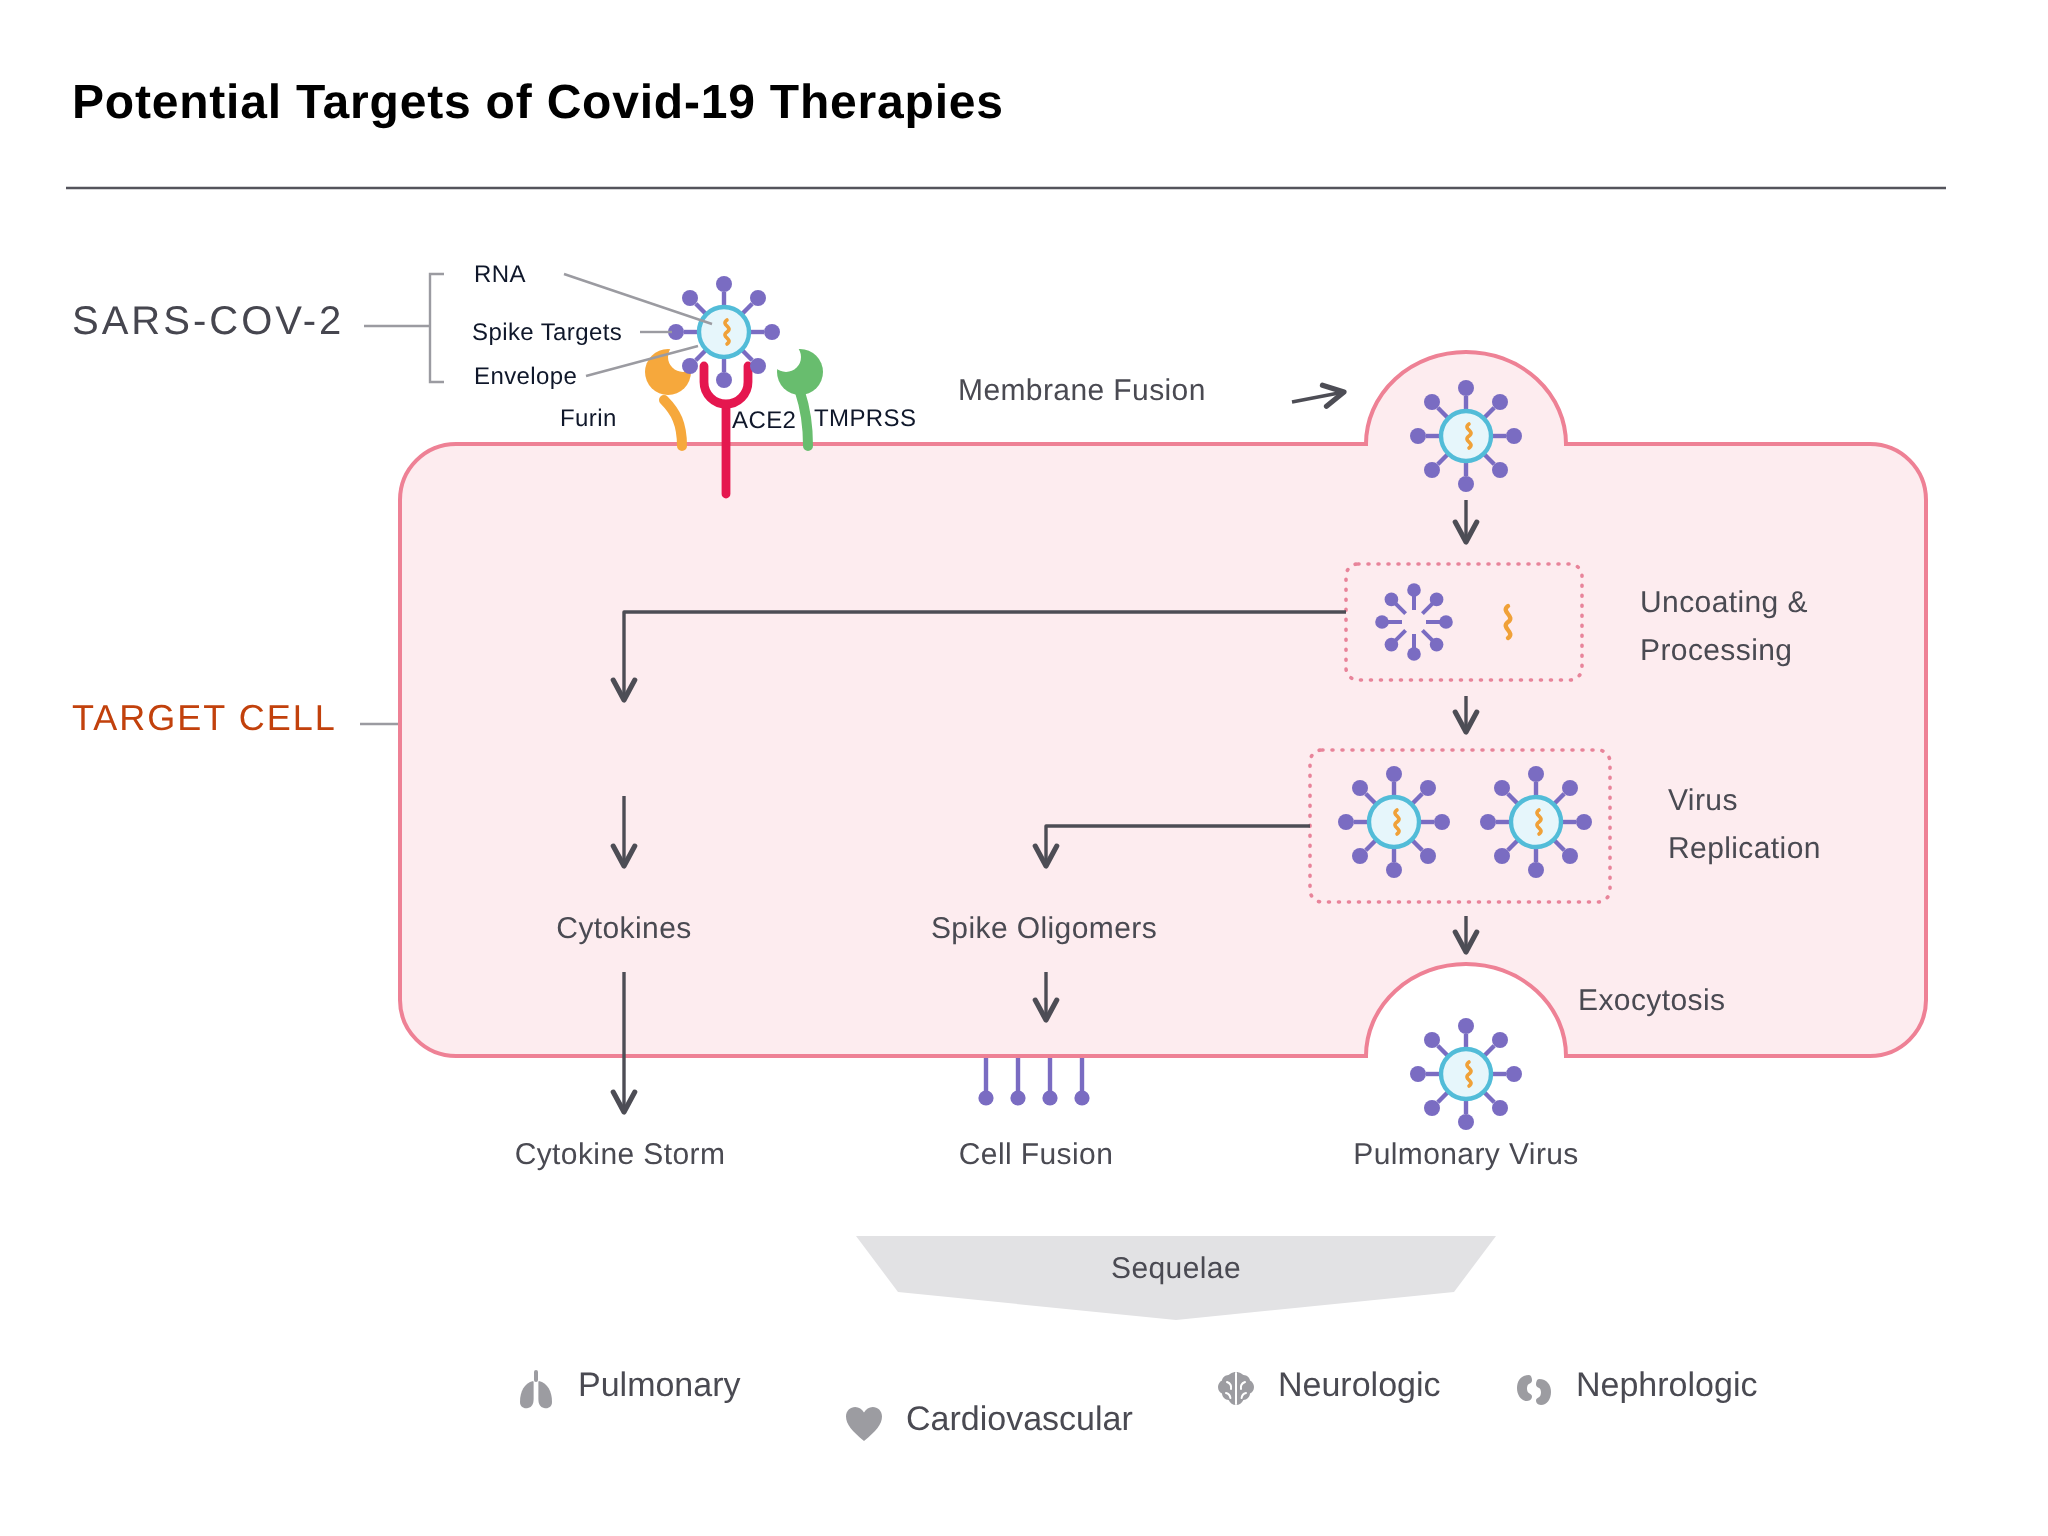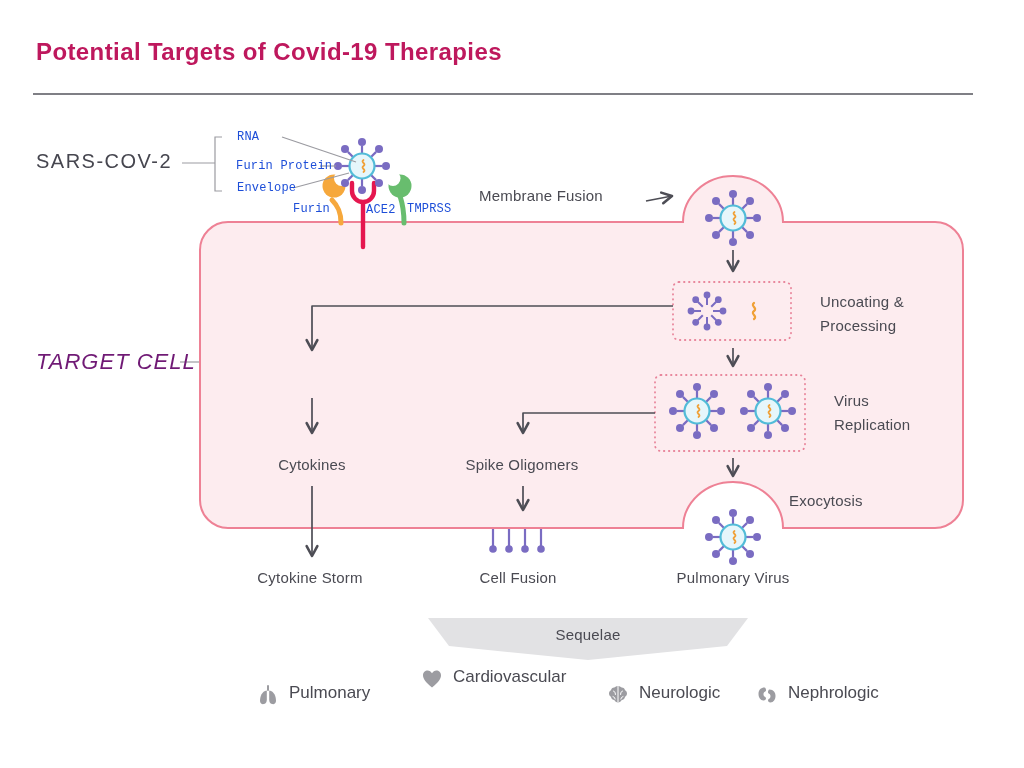--- a/index.html
+++ b/index.html
@@ -5,30 +5,30 @@
   html,body{margin:0;padding:0;background:#ffffff;}
   #stage{
     position:relative;width:1024px;height:768px;background:#ffffff;
     font-family:"Liberation Sans","DejaVu Sans",sans-serif;overflow:hidden;
   }
   svg{position:absolute;left:0;top:0;}
   .lbl{
     position:absolute;color:#4a4a52;letter-spacing:.2px;line-height:1.25;
     white-space:pre;z-index:5;
   }
-  .lbl.small{font-size:12px;color:#1d4ed8;font-family:Liberation Mono, monospace;}
+  .lbl.small{font-size:12px;color:#0f172a;}
   .lbl.main{font-size:15px;}
   .lbl.multi{white-space:pre-line;line-height:24px;margin-left:17px;}
   .lbl.center{transform:translateX(-50%);}
   .title{
     position:absolute;left:36px;top:38px;font-size:24px;font-weight:700;
-    color:#be185d;letter-spacing:.4px;z-index:5;
+    color:#000000;letter-spacing:.4px;z-index:5;
   }
   .sars{position:absolute;left:36px;top:150px;font-size:20px;letter-spacing:1.5px;color:#46464f;z-index:5;}
-  .tcell{position:absolute;left:36px;top:349px;font-size:22px;letter-spacing:1px;color:#701a75;z-index:5;font-style:italic;}
+  .tcell{position:absolute;left:36px;top:349px;font-size:18px;letter-spacing:1px;color:#c2410c;z-index:5;}
   .organ{
     position:absolute;display:flex;align-items:flex-start;gap:9px;z-index:5;
   }
   .organ .organ-label{font-size:17px;color:#4a4a52;}
   .organ svg{position:static;flex:0 0 auto;}
 </style>
 </head>
 <body>
 
 <div id="stage">
@@ -156,24 +156,24 @@
 
     <polygon points="428,618 748,618 727,646 588,660 449,646" fill="#e2e2e4"></polygon>
   </svg>
 
   <div class="title">Potential Targets of Covid-19 Therapies</div>
 
   <div class="sars">SARS-COV-2</div>
   <div class="tcell">TARGET CELL</div>
 
   <div class="lbl small" style="left:237px;top:130px">RNA</div>
-  <div class="lbl small" style="left:236px;top:159px">Furin Protein</div>
+  <div class="lbl small" style="left:236px;top:159px">Spike Targets</div>
   <div class="lbl small" style="left:237px;top:181px">Envelope</div>
 
-  <div class="lbl small" style="left:293px;top:202px">Furin</div>
+  <div class="lbl small" style="left:280px;top:202px">Furin</div>
   <div class="lbl small" style="left:366px;top:203px">ACE2</div>
   <div class="lbl small" style="left:407px;top:202px">TMPRSS</div>
 
   <div class="lbl main" style="left:479px;top:187px">Membrane Fusion</div>
 
   <div class="lbl main multi" style="left:803px;top:290px">Uncoating &amp;
 Processing</div>
   <div class="lbl main multi" style="left:817px;top:389px">Virus
 Replication</div>
   <div class="lbl main" style="left:789px;top:492px">Exocytosis</div>
@@ -191,21 +191,21 @@
     <svg width="24" height="24" viewBox="0 0 24 24">
       <g fill="#9c9ca1">
         <rect x="11" y="2" width="2" height="6" rx="1"></rect>
         <path d="M10.6,7.5 C6,8.5 4,13 4,18 c0,2.5 2,3.5 4,3 c2,-0.5 2.8,-2 2.8,-4.5 L10.8,8 Z"></path>
         <path d="M13.4,7.5 C18,8.5 20,13 20,18 c0,2.5 -2,3.5 -4,3 c-2,-0.5 -2.8,-2 -2.8,-4.5 L13.2,8 Z"></path>
       </g>
     </svg>
     <span class="organ-label">Pulmonary</span>
   </div>
 
-  <div class="organ" style="left:420px;top:667px">
+  <div class="organ" style="left:420px;top:700px">
     <svg width="24" height="24" viewBox="0 0 24 24">
       <path fill="#9c9ca1" d="M12,20.5 C6,15.5 3,12 3,8.2 C3,5.4 5.2,3.5 7.6,3.5 C9.5,3.5 11,4.6 12,6.3 C13,4.6 14.5,3.5 16.4,3.5 C18.8,3.5 21,5.4 21,8.2 C21,12 18,15.5 12,20.5 Z"></path>
     </svg>
     <span class="organ-label">Cardiovascular</span>
   </div>
 
   <div class="organ" style="left:606px;top:683px">
     <svg width="24" height="24" viewBox="0 0 24 24">
       <path fill="#9c9ca1" d="M12,3 C9.8,3 9,4.2 8.2,4.5 C6.5,4.6 5.2,5.8 5,7.2 C3.8,7.8 3,9 3,10.5 C3,12 3.8,13.2 5,13.8 C5.1,15.5 6.5,17 8.3,17 C9,18.5 10.4,19.5 12,19.5 C13.6,19.5 15,18.5 15.7,17 C17.5,17 18.9,15.5 19,13.8 C20.2,13.2 21,12 21,10.5 C21,9 20.2,7.8 19,7.2 C18.8,5.8 17.5,4.6 15.8,4.5 C15,4.2 14.2,3 12,3 Z"></path>
       <g fill="none" stroke="#ffffff" stroke-width="1" stroke-linecap="round">

